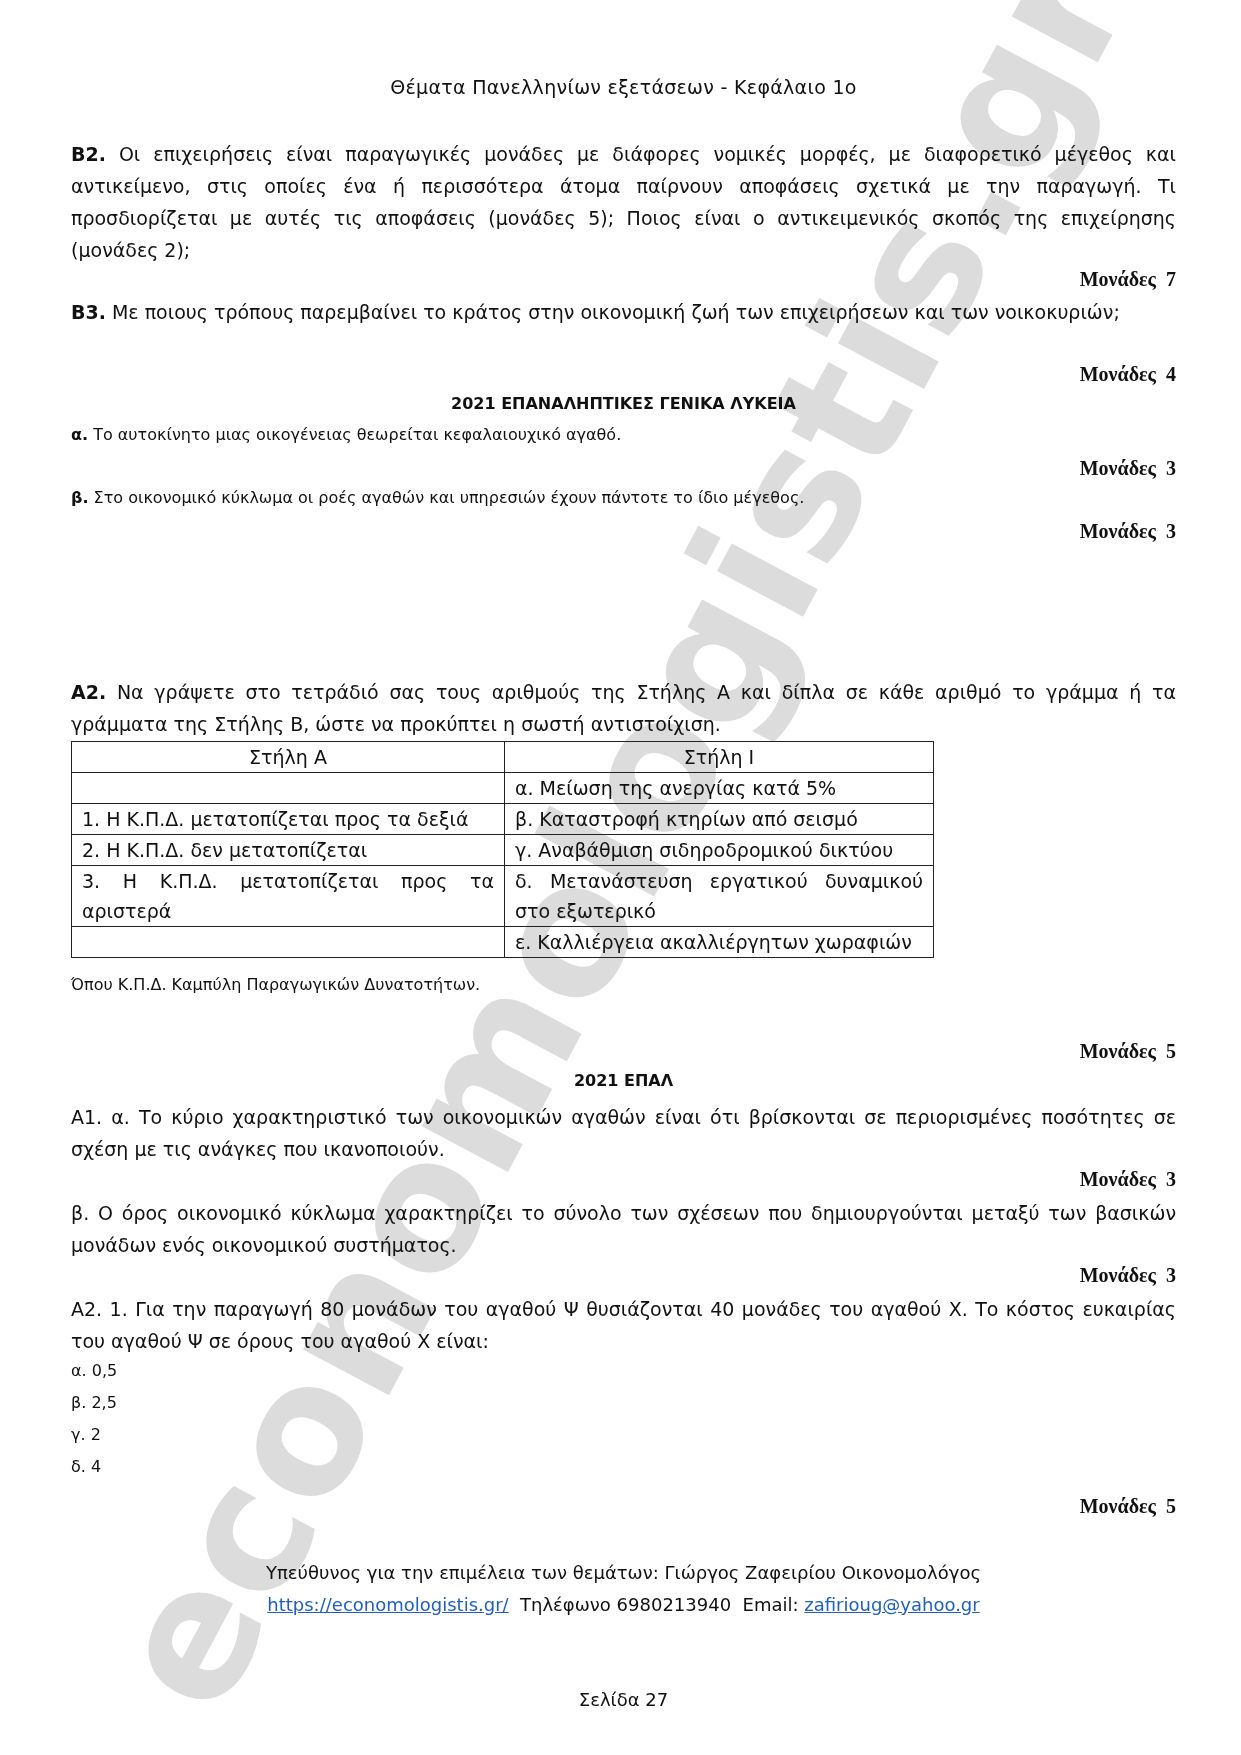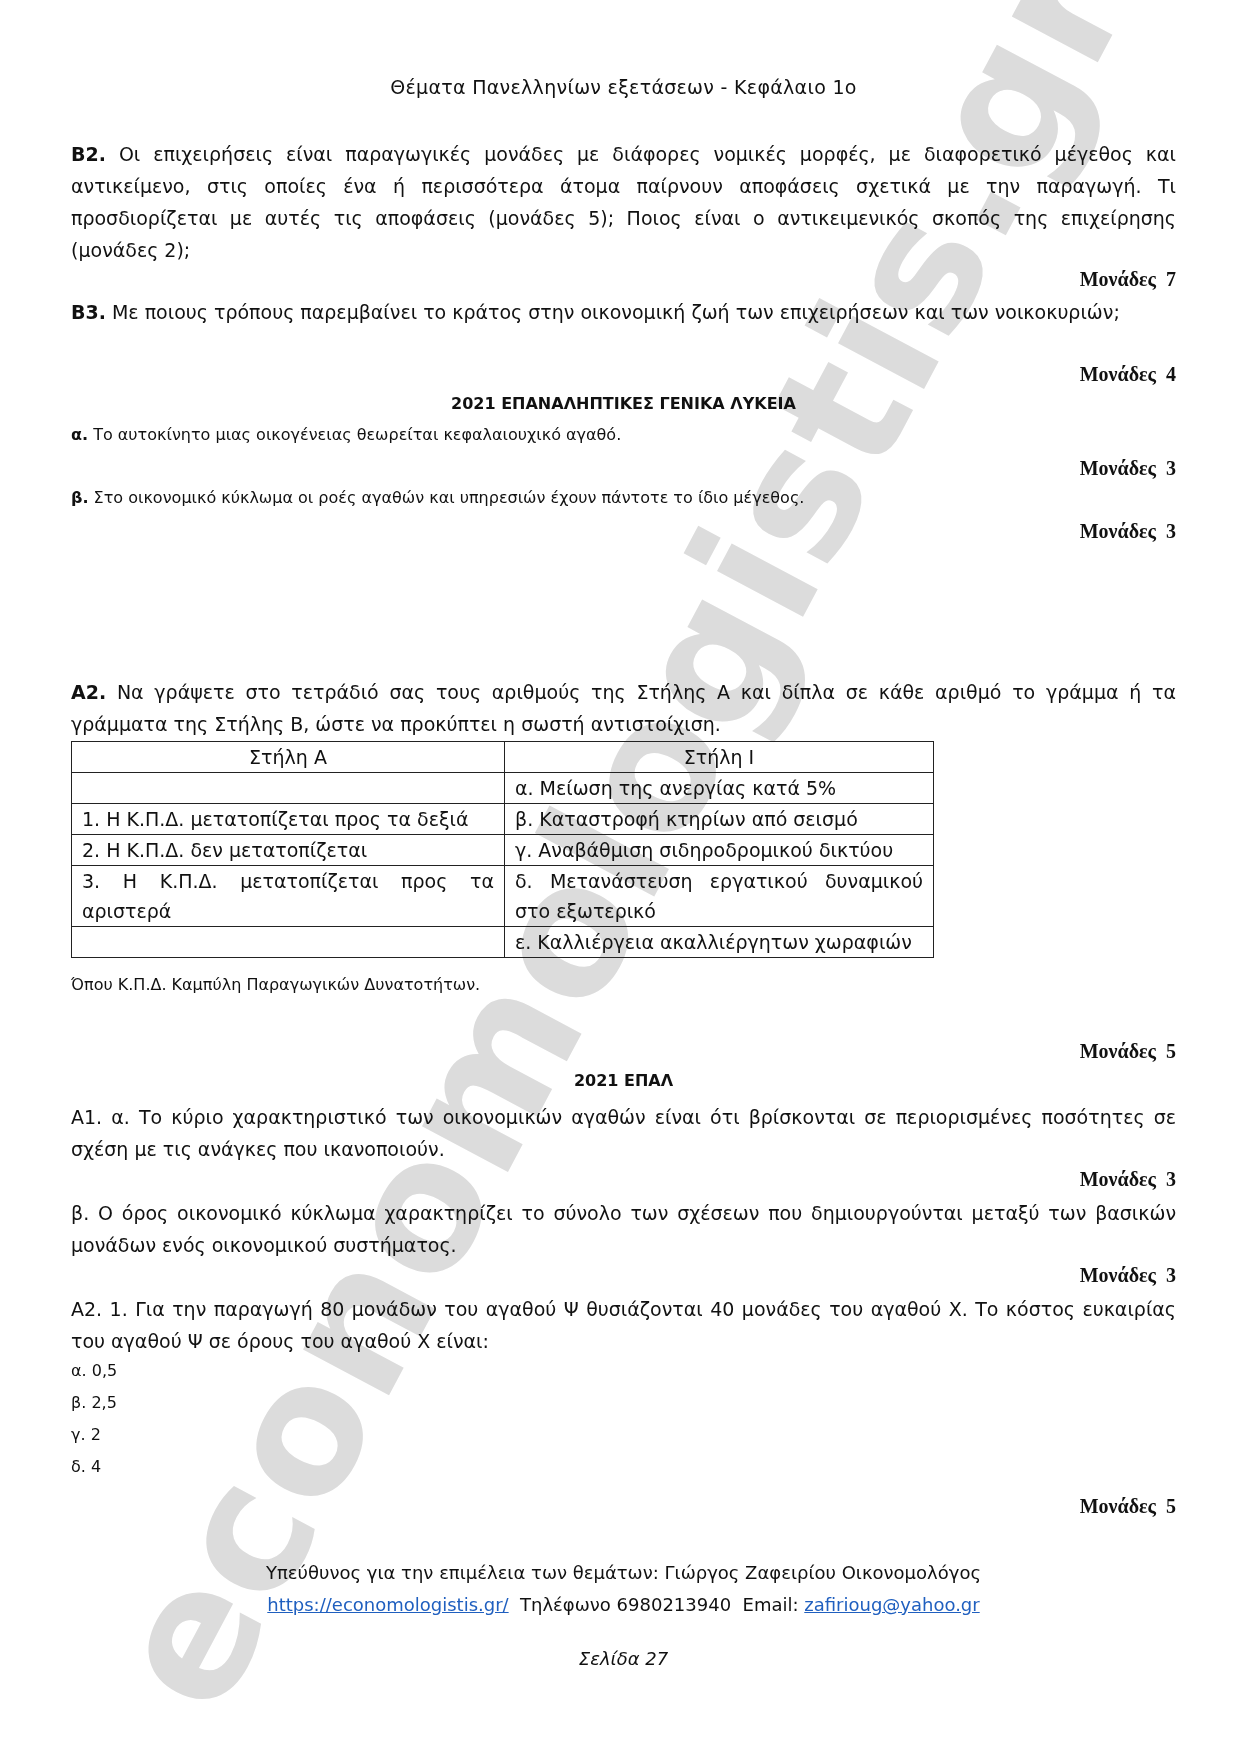--- a/index.html
+++ b/index.html
@@ -187,14 +187,14 @@
   <div class="plain-line" style="top:1361px;">α. 0,5</div>
   <div class="plain-line" style="top:1393px;">β. 2,5</div>
   <div class="plain-line" style="top:1425px;">γ. 2</div>
   <div class="plain-line" style="top:1457px;">δ. 4</div>
   <div class="marks" style="top:1495px;">Μονάδες  5</div>
 
   <div class="footer" style="top:1562px;">Υπεύθυνος για την επιμέλεια των θεμάτων: Γιώργος Ζαφειρίου Οικονομολόγος</div>
   <div class="footer" style="top:1594px;">
     <a href="#">https://economologistis.gr/</a><span style="white-space:pre;">  Τηλέφωνο 6980213940  Email: </span><a href="#">zafirioug@yahoo.gr</a>
   </div>
-  <div class="footer" style="top:1648px;font-style:italic;">Σελίδα 27</div>
+  <div class="footer" style="top:1689px;">Σελίδα 27</div>
 </div>
 
 </body></html>

